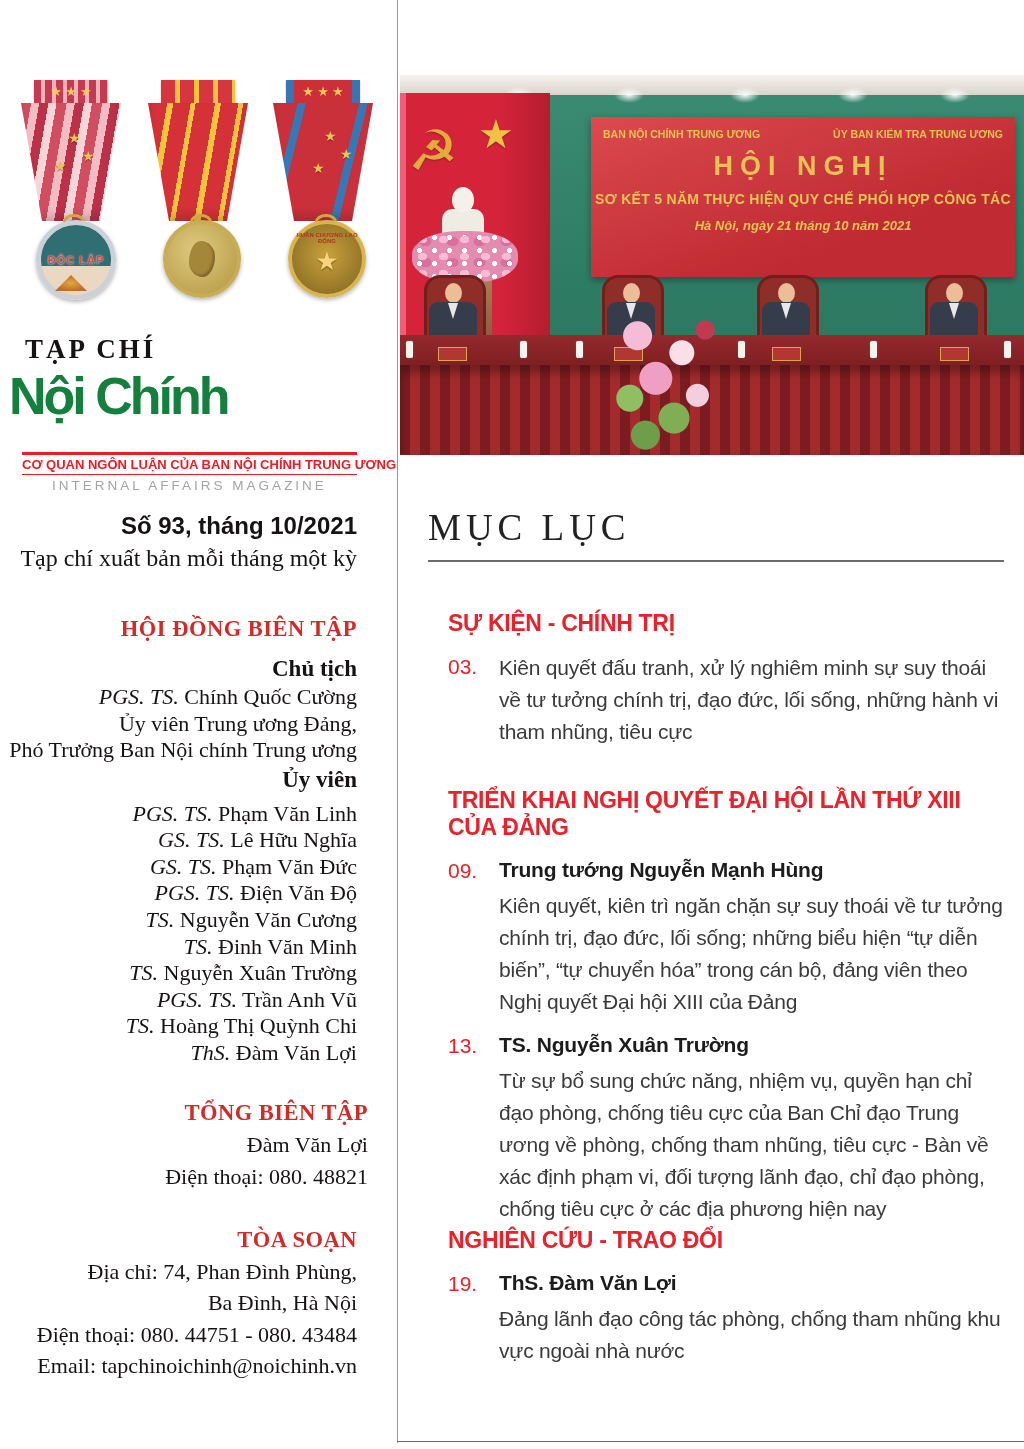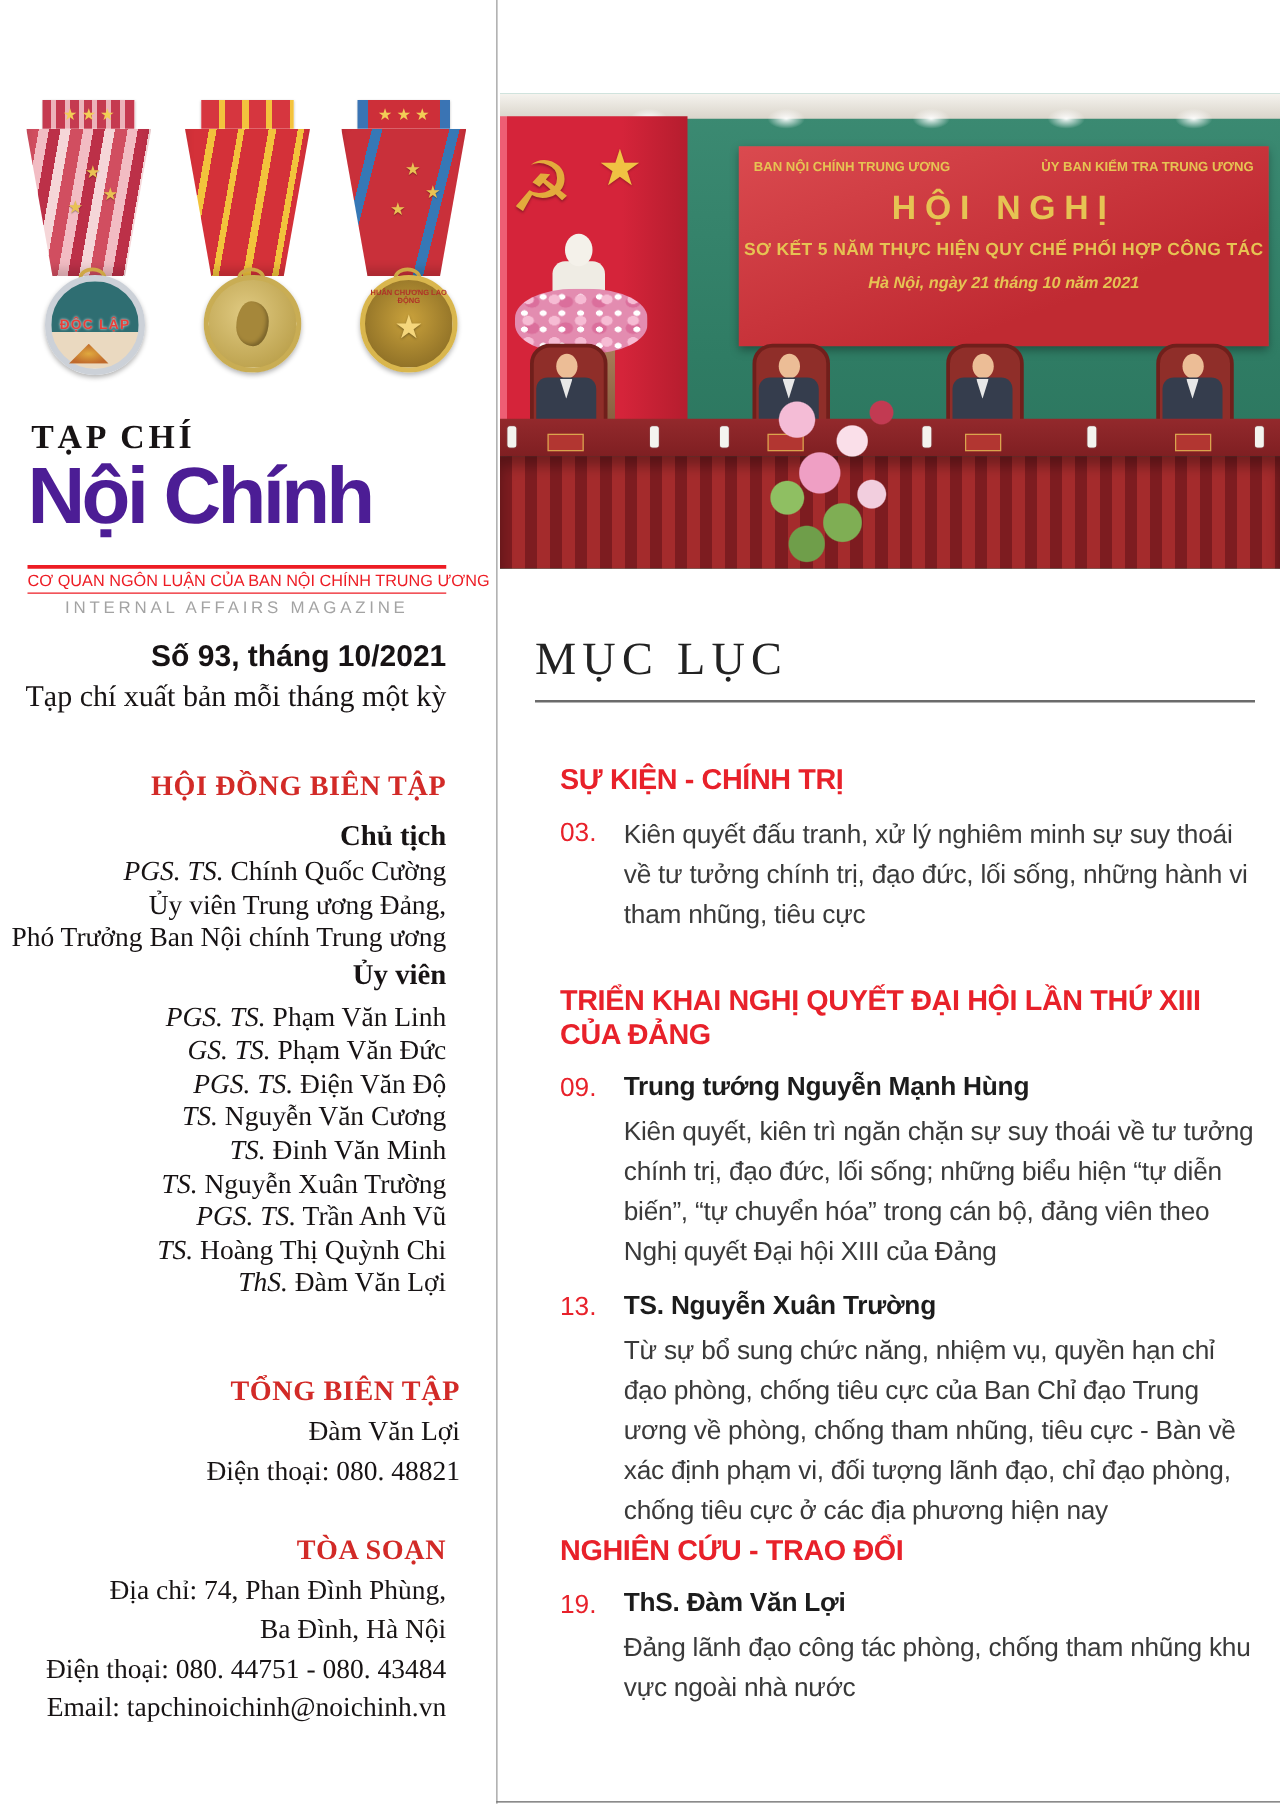--- a/index.html
+++ b/index.html
@@ -34,25 +34,25 @@
   .m2 .profile{width:26px;height:36px;background:#a5873a;border-radius:46% 54% 48% 52%/58% 44% 56% 42%;
         box-shadow:inset -2px -2px 3px rgba(0,0,0,.25);}
   .m3 .disc{border:4px solid #d9b64d;background:radial-gradient(circle at 50% 45%,#caa23c,#7e6220);}
   .m3 .disc-ring{position:absolute;font-family:"Liberation Sans",sans-serif;font-weight:bold;font-size:6px;
         color:#b03228;top:8px;left:0;right:0;text-align:center;letter-spacing:0;}
   .m3 .disc-star{color:#f5d67c;font-size:26px;line-height:1;margin-top:6px;text-shadow:0 1px 2px rgba(0,0,0,.4);}
   .hanger{position:absolute;left:53px;top:140px;width:16px;height:10px;border:3px solid #cfa845;border-radius:50%;}
 
   
   .kicker{position:absolute;left:25px;top:334px;font-weight:bold;font-size:27px;letter-spacing:3px;color:#171314;}
-  .logo-title{position:absolute;left:22px;top:346px;width:360px;font-family:"Liberation Sans",sans-serif;
-        font-weight:bold;font-size:64px;line-height:100px;letter-spacing:-3px;color:#4c1d95;white-space:nowrap;}
+  .logo-title{position:absolute;left:9px;top:346px;width:360px;font-family:"Liberation Sans",sans-serif;
+        font-weight:bold;font-size:52px;line-height:100px;letter-spacing:-3px;color:#15803d;white-space:nowrap;}
   .rule-a{position:absolute;left:22px;top:452px;width:335px;height:3px;background:#ed1c24;}
   .tagline{position:absolute;left:22px;top:457px;width:335px;font-family:"Liberation Sans",sans-serif;
-        font-weight:normal;font-size:13px;color:#ed1c24;white-space:nowrap;letter-spacing:0;}
+        font-weight:bold;font-size:13px;color:#ed1c24;white-space:nowrap;letter-spacing:0;}
   .rule-b{position:absolute;left:22px;top:474px;width:335px;height:1px;background:#ed1c24;}
   .tagline-en{position:absolute;left:22px;top:478px;width:335px;text-align:center;
         font-family:"Liberation Sans",sans-serif;font-size:13.5px;letter-spacing:3px;color:#a3a3a3;}
 
   
   .rightcol-align{position:absolute;left:0;width:357px;text-align:right;}
   .issue{top:512px;}
   .issue-no{font-family:"Liberation Sans",sans-serif;font-weight:bold;font-size:24px;color:#171314;}
   .issue-freq{font-size:24px;margin-top:5px;color:#171314;}
   .board{top:616px;font-size:22px;line-height:26.6px;color:#171314;}
@@ -176,20 +176,21 @@
   </div>
 
   <div class="rightcol-align board">
     <div class="red-head">HỘI ĐỒNG BIÊN TẬP</div>
     <div class="sub-bold chair-label">Chủ tịch</div>
     <div class="line1"><i>PGS. TS.</i> <span>Chính Quốc Cường</span></div>
     <div>Ủy viên Trung ương Đảng,</div>
     <div>Phó Trưởng Ban Nội chính Trung ương</div>
     <div class="sub-bold members-label">Ủy viên</div>
     <div><i>PGS. TS.</i> <span>Phạm Văn Linh</span></div>
+    <div><i>GS. TS.</i> <span>Lê Hữu Nghĩa</span></div>
     <div><i>GS. TS.</i> <span>Phạm Văn Đức</span></div>
     <div><i>PGS. TS.</i> <span>Điện Văn Độ</span></div>
     <div><i>TS.</i> <span>Nguyễn Văn Cương</span></div>
     <div><i>TS.</i> <span>Đinh Văn Minh</span></div>
     <div><i>TS.</i> <span>Nguyễn Xuân Trường</span></div>
     <div><i>PGS. TS.</i> <span>Trần Anh Vũ</span></div>
     <div><i>TS.</i> <span>Hoàng Thị Quỳnh Chi</span></div>
     <div><i>ThS.</i> <span>Đàm Văn Lợi</span></div>
   </div>
 

